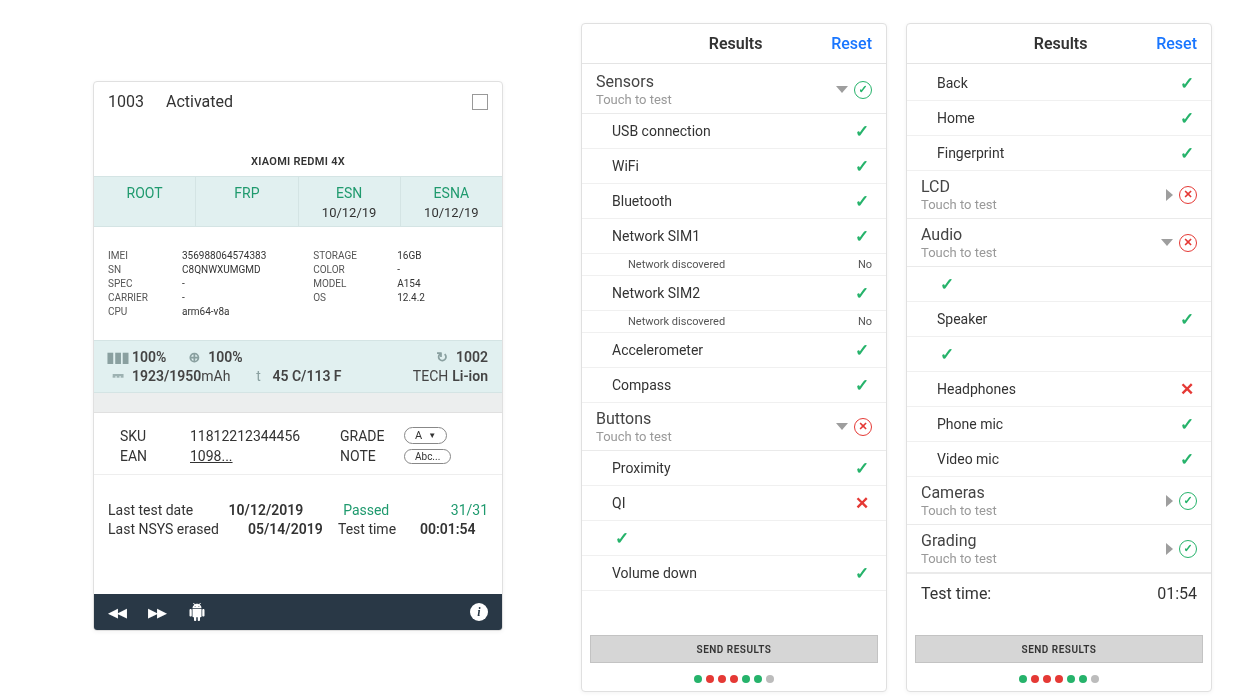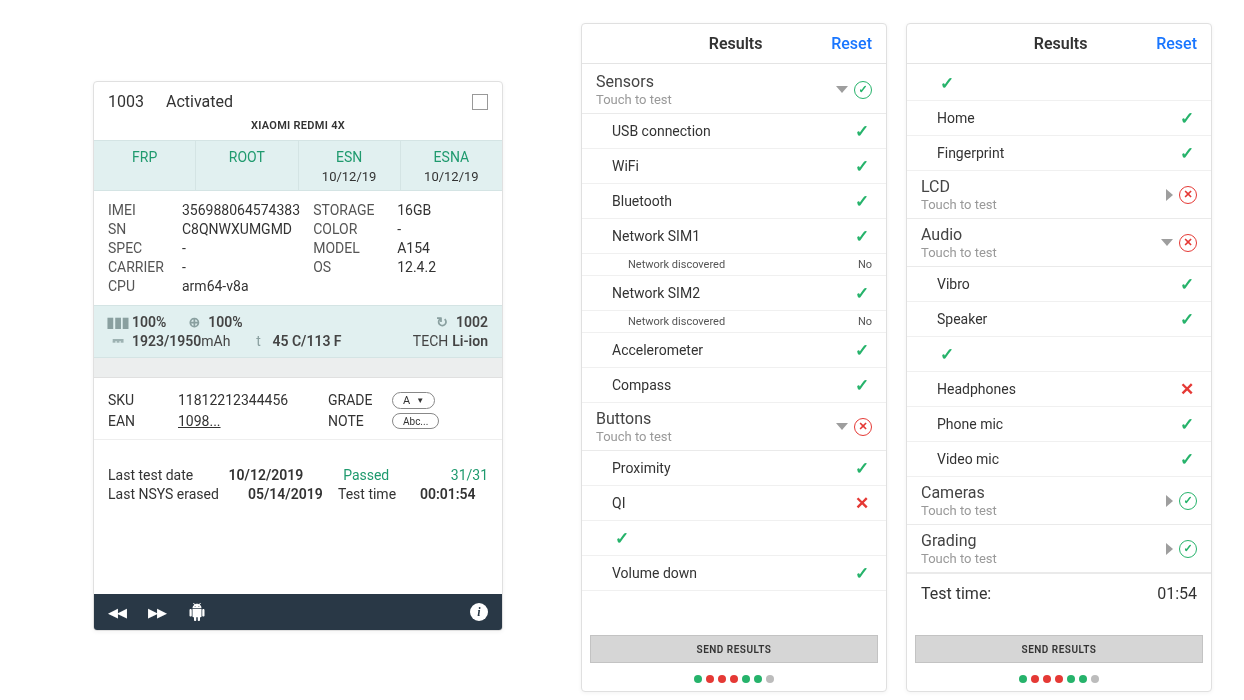--- a/index.html
+++ b/index.html
@@ -7,41 +7,41 @@
 .panel { position: absolute; background: #fff; border: 1px solid #e0e0e0; border-radius: 4px; box-shadow: 0 1px 4px rgba(0,0,0,0.05); overflow: hidden; }
 .panel-left { left: 93px; top: 81px; width: 410px; height: 550px; }
 .panel-mid { left: 581px; top: 23px; width: 306px; height: 669px; }
 .panel-right { left: 906px; top: 23px; width: 306px; height: 669px; }
 
 
 .hdr-row { display:flex; align-items:center; padding: 10px 14px 4px 14px; font-size: 16px; }
 .hdr-row .id { margin-right: 22px; }
 .hdr-row .flex { flex:1; }
 .chkbox { width:16px; height:16px; border:1px solid #999; }
-.model-name { text-align:center; font-size:11px; font-weight:600; padding: 4px 0 8px 0; letter-spacing: 0.3px; }
+.model-name { text-align:center; font-size:11px; font-weight:600; padding: 4px 0 8px 0; letter-spacing: 0.3px; margin-top: 36px; }
 .teal-row { background:#e1f0f0; display:flex; border-top:1px solid #d4e4e4; border-bottom:1px solid #d4e4e4; }
 .teal-cell { flex:1; text-align:center; padding: 8px 4px 6px 4px; font-size:14px; color:#1f9a6e; border-right:1px solid #d4e4e4; }
 .teal-cell:last-child { border-right:none; }
 .teal-cell .sub { color:#333; font-size:13px; margin-top:4px; }
-.info-block { padding: 8px 14px; font-size:14px; }
+.info-block { padding: 20px 14px; font-size:10px; }
 .info-line { display:flex; margin: 3px 0; }
 .info-line .lab { width: 74px; color:#555; }
 .info-line .lab2 { width: 84px; color:#555; }
 .info-line .val { flex:1; }
 .info-2col { display:flex; }
 .info-2col .colA { width: 54%; }
 .info-2col .colB { width: 46%; }
 .bat-block { background:#e1f0f0; padding: 6px 14px; font-size:14px; font-weight:600; color:#444; border-top:1px solid #d4e4e4; border-bottom:1px solid #d4e4e4; }
 .bat-row { display:flex; align-items:center; margin:2px 0; }
 .bat-row .seg { display:flex; align-items:center; margin-right: 18px; }
 .bat-row .seg.last { margin-right:0; margin-left:auto; }
 .icon-slot { width:20px; display:inline-flex; justify-content:center; margin-right:4px; color:#8aa0a0; font-size:14px; }
 .grey-band { background:#eceeee; height: 20px; border-bottom:1px solid #e0e0e0; }
 .sku-block { padding: 10px 14px 6px 14px; font-size:14px; }
-.sku-row { display:flex; margin: 4px 0; }
+.sku-row { display:flex; align-items:center; margin: 4px 12px; }
 .sku-row .lab { width: 70px; }
 .sku-row .val { width: 150px; }
 .sku-row .lab2 { width: 64px; }
 .pill { border:1px solid #888; border-radius: 10px; font-size:11px; padding: 1px 10px; display:inline-flex; align-items:center; }
 .pill .caret { font-size:8px; margin-left:6px; }
 .underline { text-decoration: underline; }
 .test-block { padding: 24px 14px 10px 14px; font-size:14px; border-top:1px solid #eee; }
 .test-row { display:flex; margin: 3px 0; }
 .test-row .lab { width: 140px; }
 .test-row .date { width: 90px; font-weight:600; }
@@ -91,24 +91,24 @@
   <div class="hdr-row">
     <span class="id">1003</span>
     <span>Activated</span>
     <span class="flex"></span>
     <span class="chkbox"></span>
   </div>
   <div class="model-name">XIAOMI REDMI 4X</div>
 
   <div class="teal-row">
     <div class="teal-cell">
+        <div>ROOT</div>
+      </div>
+    <div class="teal-cell">
         <div>FRP</div>
-      </div>
-    <div class="teal-cell">
-        <div>ROOT</div>
       </div>
     <div class="teal-cell">
         <div>ESN</div>
         <div class="sub">10/12/19</div>
       </div>
     <div class="teal-cell">
         <div>ESNA</div>
         <div class="sub">10/12/19</div>
       </div>
   </div>
@@ -330,20 +330,21 @@
 </div>
 
 <div class="panel panel-right">
   <div class="rheader">
     <span style="width:44px"></span>
     <span class="title">Results</span>
     <span class="reset">Reset</span>
   </div>
   <div class="list-body" id="right-list">
       <div class="item-row">
+        <span class="label">Back</span>
         <span class="ic-status check">✓</span>
       </div>
       <div class="item-row">
         <span class="label">Home</span>
         <span class="ic-status check">✓</span>
       </div>
       <div class="item-row">
         <span class="label">Fingerprint</span>
         <span class="ic-status check">✓</span>
       </div>
@@ -361,21 +362,20 @@
     <div class="txt">
           <div class="name">Audio</div>
           <div class="sub">Touch to test</div>
         </div>
     <div class="ctrls">
           <span class="chev-down"></span>
           <span class="circle-status circle-fail">✕</span>
         </div>
   </div>
       <div class="item-row">
-        <span class="label">Vibro</span>
         <span class="ic-status check">✓</span>
       </div>
       <div class="item-row">
         <span class="label">Speaker</span>
         <span class="ic-status check">✓</span>
       </div>
       <div class="item-row">
         <span class="ic-status check">✓</span>
       </div>
       <div class="item-row">

